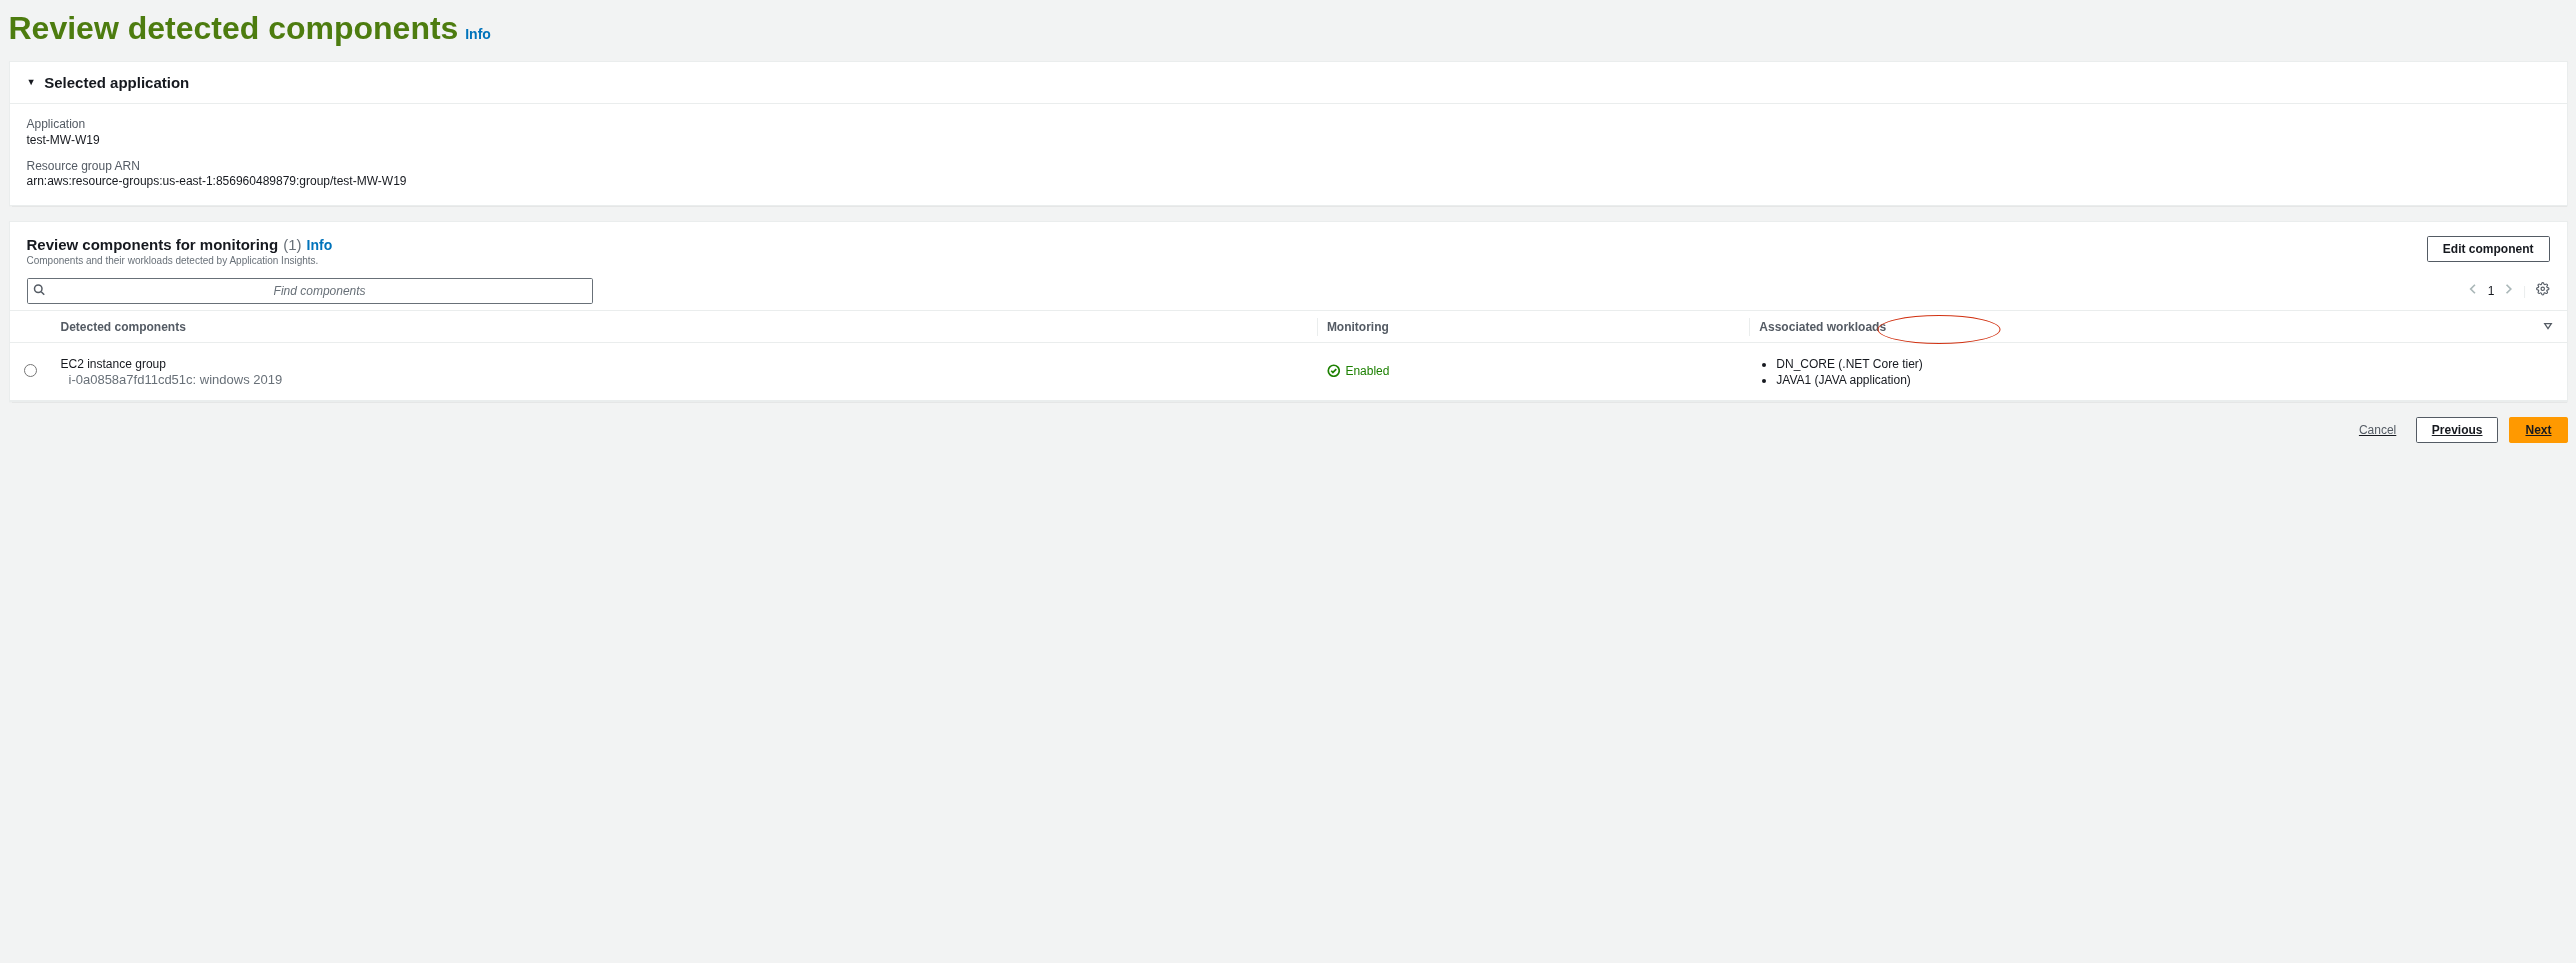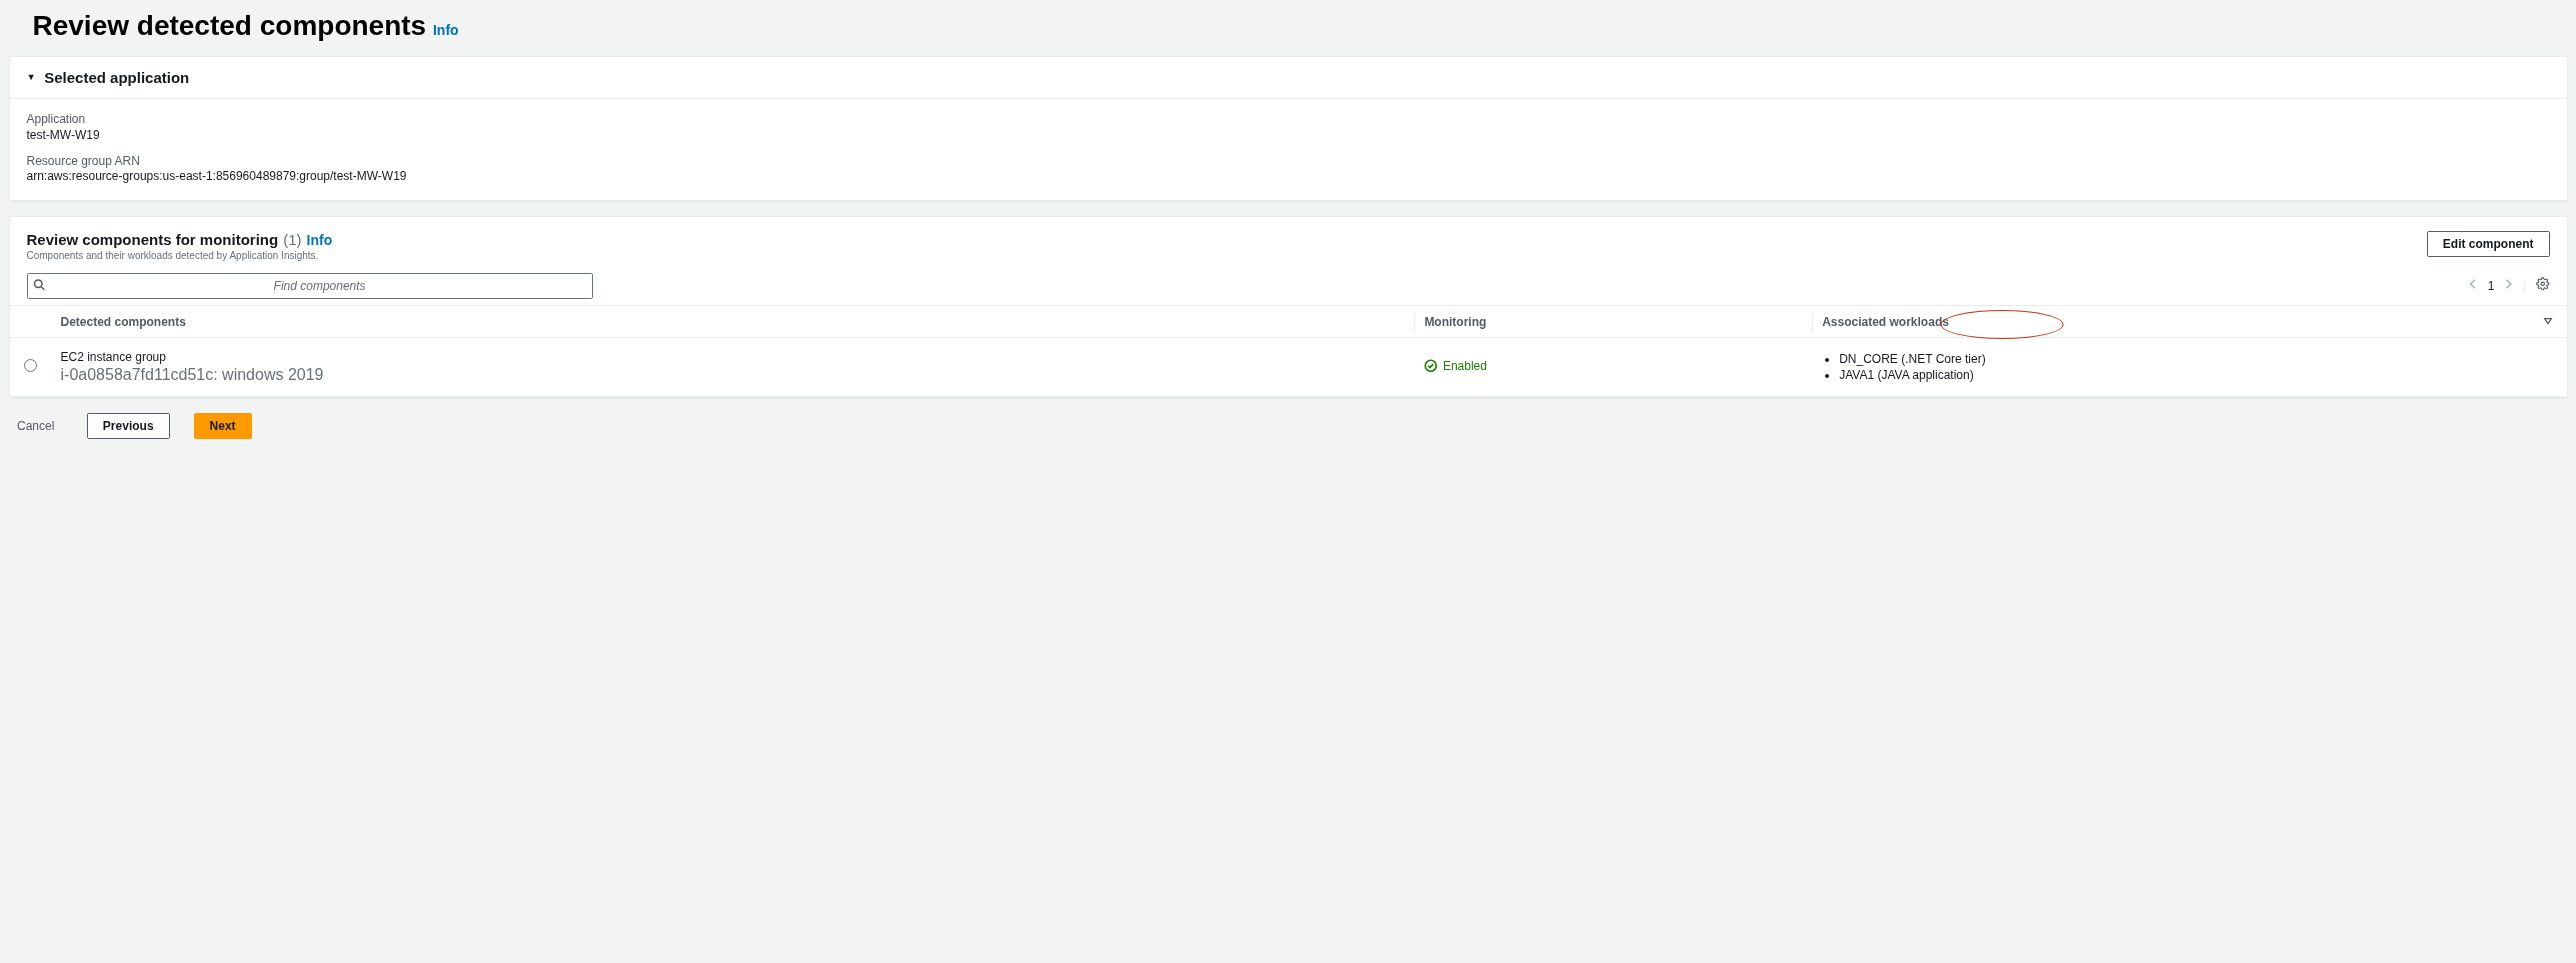--- a/index.html
+++ b/index.html
@@ -10,24 +10,23 @@
     font-size: 12px;
     padding: 0 0 17px 0;
   }
   .page-header {
     padding: 10px 8.5px 13.5px 8.5px;
     display: flex;
     align-items: baseline;
     gap: 6.8px;
   }
   .page-header h1 {
-    font-size: 28px;
-    font-weight: 700;
-    color: #000000;
-    margin-left: 24px;
+    font-size: 32px;
+    font-weight: 700;
+    color: #4d7c0f;
   }
   .info-link {
     font-size: 14px;
     font-weight: 700;
     color: #0073bb;
     cursor: pointer;
   }
   .panel {
     background: #fff;
     border: 0.8px solid #eaeded;
@@ -184,21 +183,21 @@
     background: #eaeded;
   }
   table.components td {
     padding: 12px 10px;
     border-bottom: 0.8px solid #eaeded;
     vertical-align: middle;
     font-size: 12px;
   }
   .radio-cell { width: 41px; text-align: center; }
   .comp-name { color: #16191f; }
-  .comp-sub { color: #687078; font-size: 16px; margin-top: 1.7px; }
+  .comp-sub { color: #687078; font-size: 13px; margin-top: 1.7px; margin-left: 8px; }
   .status-enabled {
     color: #1d8102;
     display: inline-flex;
     align-items: flex-start;
     gap: 5px;
   }
   .workload-list {
     list-style: disc;
     padding-left: 17px;
   }
@@ -210,23 +209,25 @@
     border-radius: 50%;
     width: 123px;
     height: 29px;
     pointer-events: none;
     transform: translate(-8.5px, -5px);
   }
   .th-wrap { position: relative; display: inline-block; }
 
   .footer-actions {
     display: flex;
+    justify-content: flex-end;
     align-items: center;
-    gap: 24px;
+    gap: 11px;
     padding: 0 8.5px;
+    text-decoration: underline;
   }
 </style>
 </head>
 <body>
 
 <div class="page-header">
   <h1>Review detected components</h1>
   <span class="info-link">Info</span>
 </div>
 

